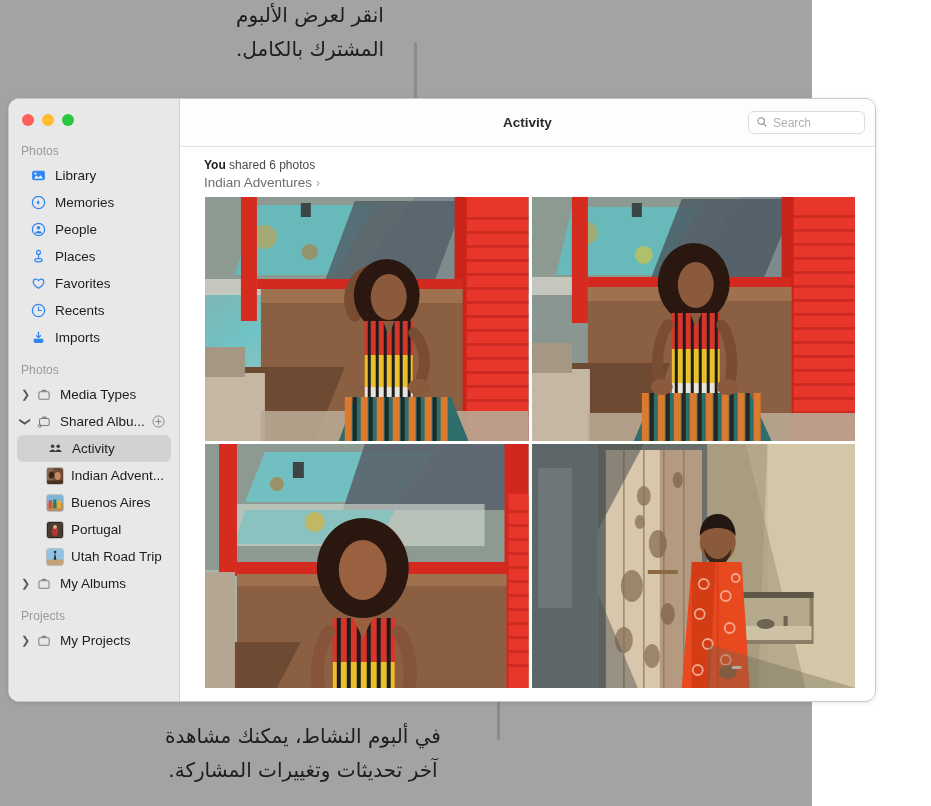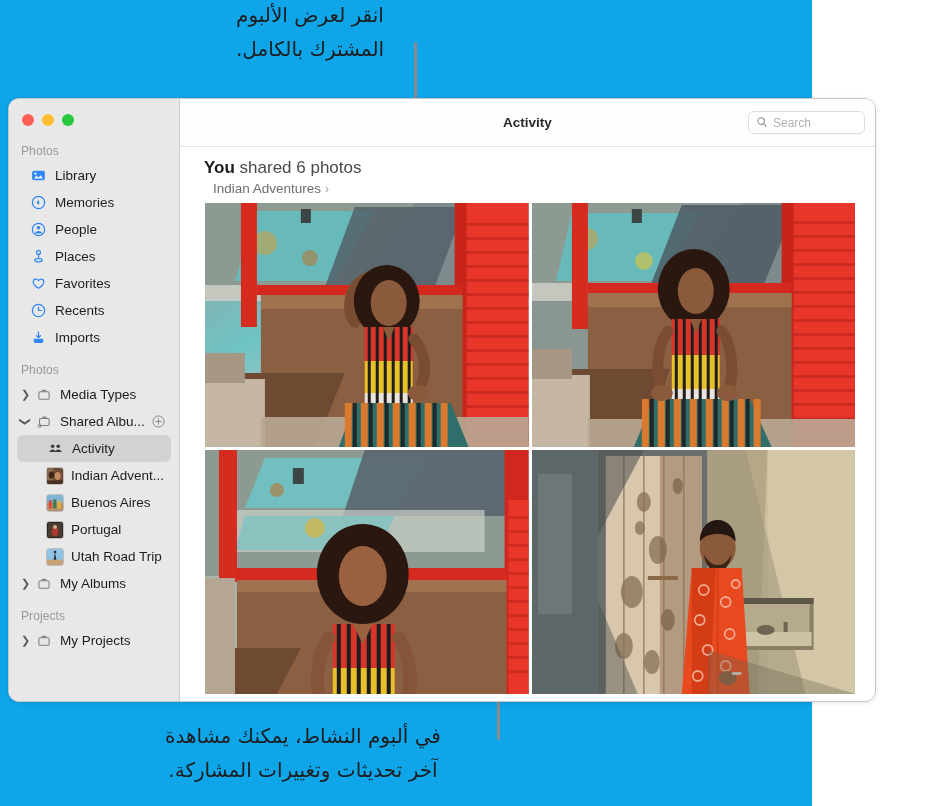--- a/index.html
+++ b/index.html
@@ -9,21 +9,21 @@
     height: 806px;
     background: #ffffff;
     font-family: "Liberation Sans", "DejaVu Sans", sans-serif;
     overflow: hidden;
   }
 
   #stage {
     position: relative;
     width: 812px;
     height: 806px;
-    background: #0ea5e9;
+    background: #a3a3a3;
   }
 
   
   .callout {
     position: absolute;
     font-family: "DejaVu Sans", "Liberation Sans", sans-serif;
     font-size: 20px;
     line-height: 34px;
     color: #1d1d1f;
     direction: rtl;
@@ -188,33 +188,32 @@
   #activity-scroll {
     flex: 1;
     overflow: hidden;
     padding-top: 11px;
   }
 
   #share-header {
     padding: 0 0 7px 24px;
   }
   #share-line1 {
-    font-size: 17px;
+    font-size: 12px;
     color: #4a4a4c;
   }
   #share-line1 b { color: #1d1d1f; font-weight: 700; }
   #share-line2 {
     font-size: 13.5px;
     color: #6e6e72;
     margin-top: 3px;
     display: flex;
     align-items: center;
     gap: 4px;
     width: fit-content;
-    margin-left: 9px;
   }
   #share-line2 .chevr { color: #a0a0a4; font-size: 12px; }
 
   #photo-grid {
     width: 650px;
     margin-left: 25px;
     display: grid;
     grid-template-columns: 1fr 1fr;
     grid-template-rows: 244px 244px;
     gap: 3px;

